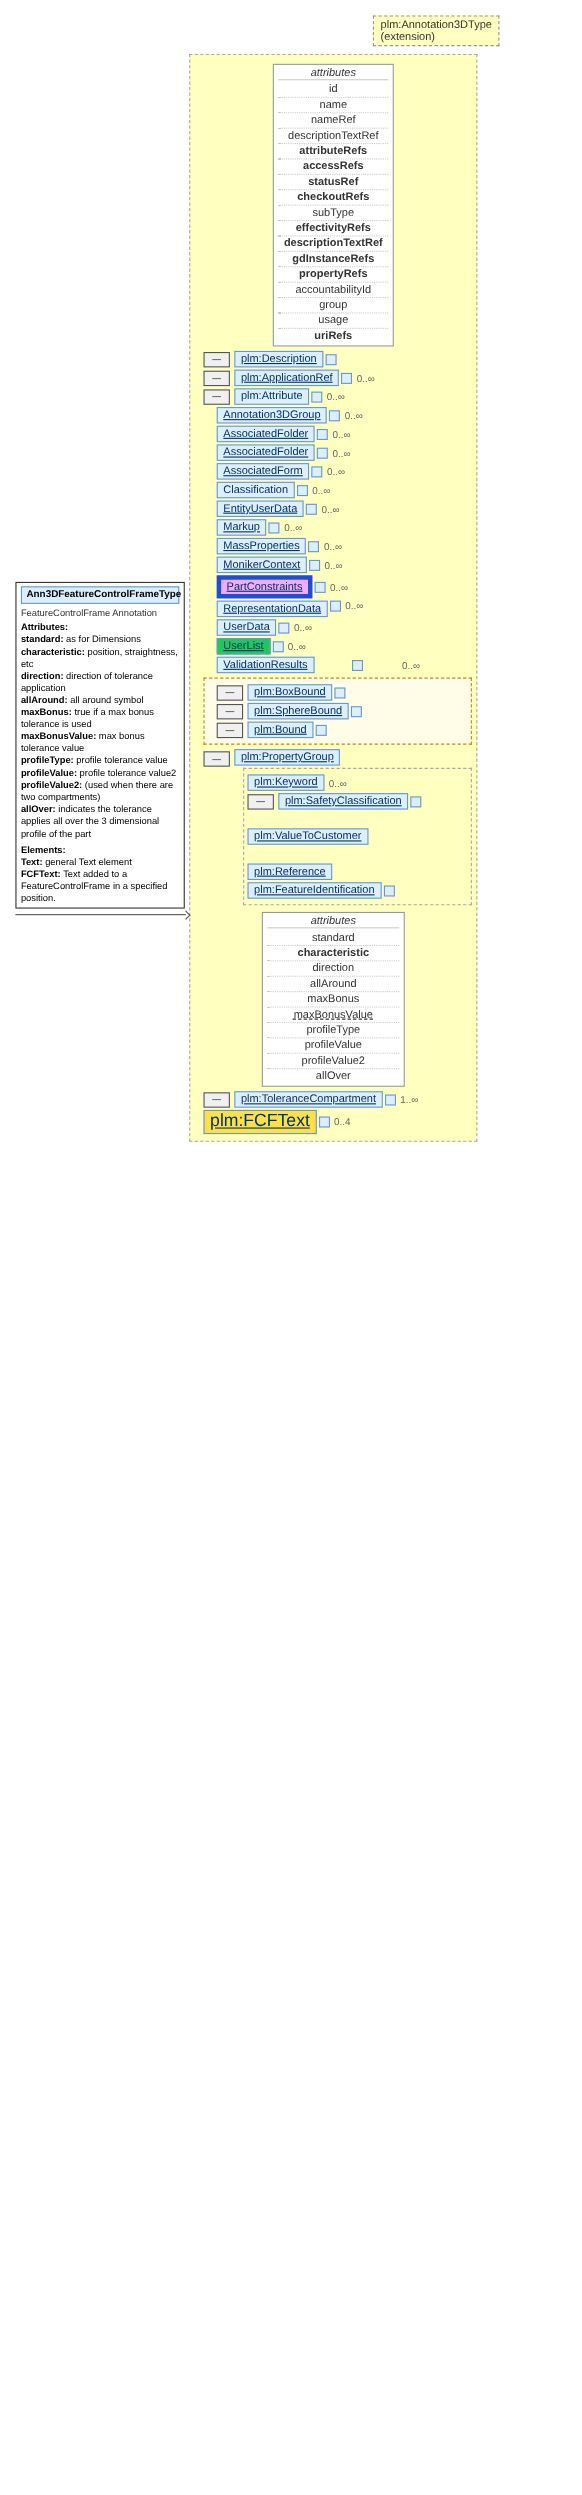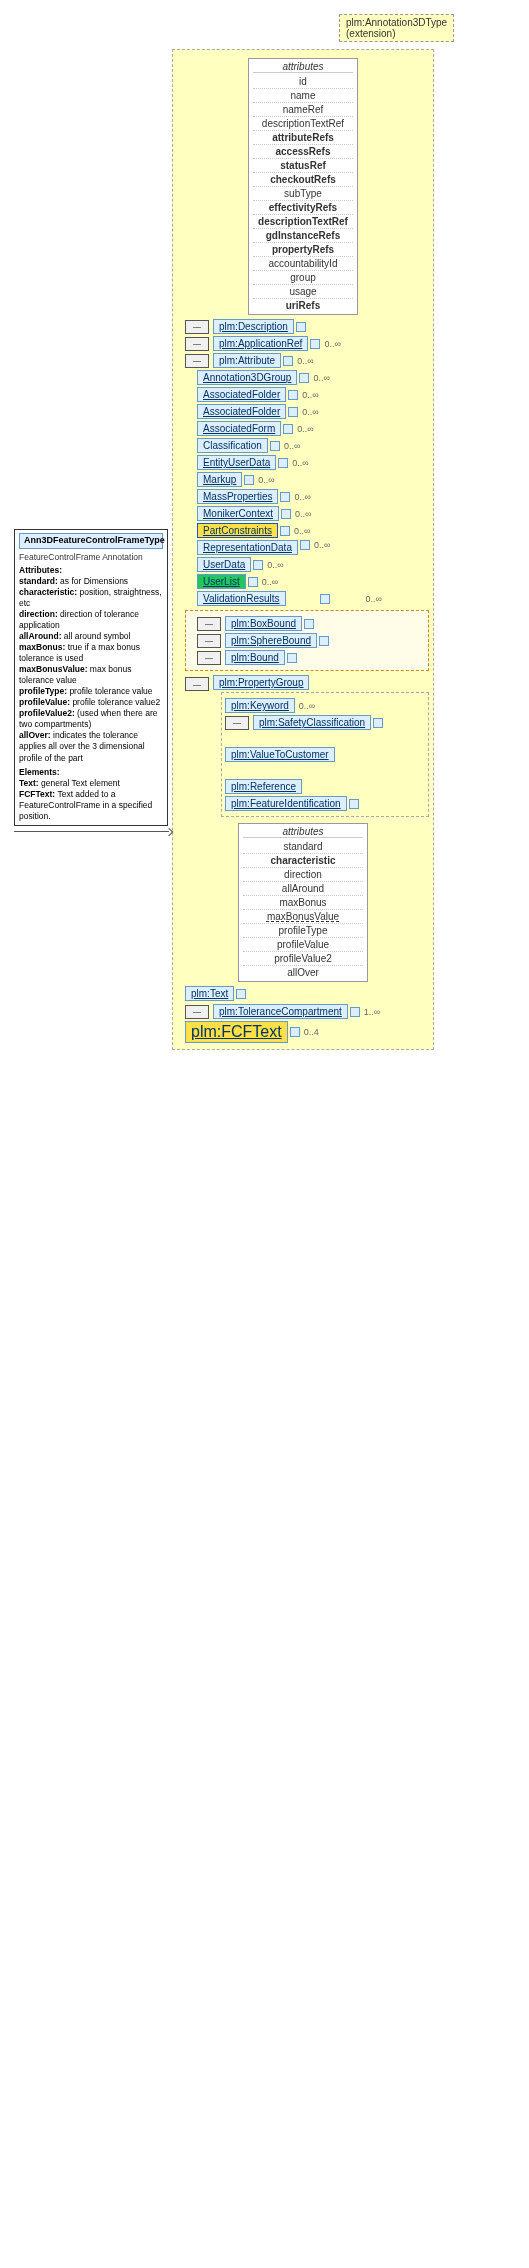--- a/index.html
+++ b/index.html
@@ -199,21 +199,21 @@
         <span style="font-size:9px; color:#666; margin-left:4px;">0..∞</span>
       </div>
 
       <div style="display:flex; align-items:center; margin:2px 0 0 20px;">
         <span style="border:1px solid #6699cc; background:#ddeeff; padding:1px 5px; font-size:10px; color:#003366; text-decoration:underline;">MonikerContext</span>
         <span style="width:10px; height:10px; border:1px solid #6699cc; background:#ddeeff; margin-left:2px; display:inline-block;"></span>
         <span style="font-size:9px; color:#666; margin-left:4px;">0..∞</span>
       </div>
 
       <div style="display:flex; align-items:center; margin:2px 0 0 20px;">
-        <span style="border:1px solid #1d4ed8; background:#fde047; padding:1px 5px; font-size:10px; color:#003366; text-decoration:underline;">PartConstraints</span>
+        <span style="border:4px solid #1d4ed8; background:#f0abfc; padding:1px 5px; font-size:10px; color:#003366; text-decoration:underline;">PartConstraints</span>
         <span style="width:10px; height:10px; border:1px solid #6699cc; background:#ddeeff; margin-left:2px; display:inline-block;"></span>
         <span style="font-size:9px; color:#666; margin-left:4px;">0..∞</span>
       </div>
 
       <div style="display:flex; align-items:flex-start; margin:2px 0 0 20px;">
         <span style="border:1px solid #6699cc; background:#ddeeff; padding:1px 5px; font-size:10px; color:#003366; text-decoration:underline;">RepresentationData</span>
         <span style="width:10px; height:10px; border:1px solid #6699cc; background:#ddeeff; margin-left:2px; display:inline-block;"></span>
         <span style="font-size:9px; color:#666; margin-left:4px;">0..∞</span>
       </div>
 
@@ -293,24 +293,20 @@
           <div class="attr-item">allAround</div>
           <div class="attr-item">maxBonus</div>
           <div class="attr-item" style="text-decoration:underline; text-decoration-style:dashed;">maxBonusValue</div>
           <div class="attr-item">profileType</div>
           <div class="attr-item">profileValue</div>
           <div class="attr-item">profileValue2</div>
           <div class="attr-item">allOver</div>
         </div>
       </div>
 
-      <div style="display:flex; align-items:center; margin:3px 0; margin-left:8px;">
-        <span style="border:1px solid #6699cc; background:#ddeeff; padding:1px 5px; font-size:10px; color:#003366; text-decoration:underline;">plm:Text</span>
-        <span style="width:10px; height:10px; border:1px solid #6699cc; background:#ddeeff; margin-left:2px; display:inline-block;"></span>
-      </div>
 
       <div style="display:flex; align-items:center; margin:2px 0; margin-left:8px;">
         <div style="width:24px; height:14px; border:1px solid #555; background:#f0f0f0; display:flex; align-items:center; justify-content:center; font-size:8px; margin-right:4px; flex-shrink:0;">—</div>
         <span style="border:1px solid #6699cc; background:#ddeeff; padding:1px 5px; font-size:10px; color:#003366; text-decoration:underline;">plm:ToleranceCompartment</span>
         <span style="width:10px; height:10px; border:1px solid #6699cc; background:#ddeeff; margin-left:2px; display:inline-block;"></span>
         <span style="font-size:9px; color:#666; margin-left:4px;">1..∞</span>
       </div>
 
       <div style="display:flex; align-items:center; margin:2px 0; margin-left:8px;">
         <span style="border:1px solid #6699cc; background:#fde047; padding:1px 5px; font-size:16px; color:#003366; text-decoration:underline;">plm:FCFText</span>

